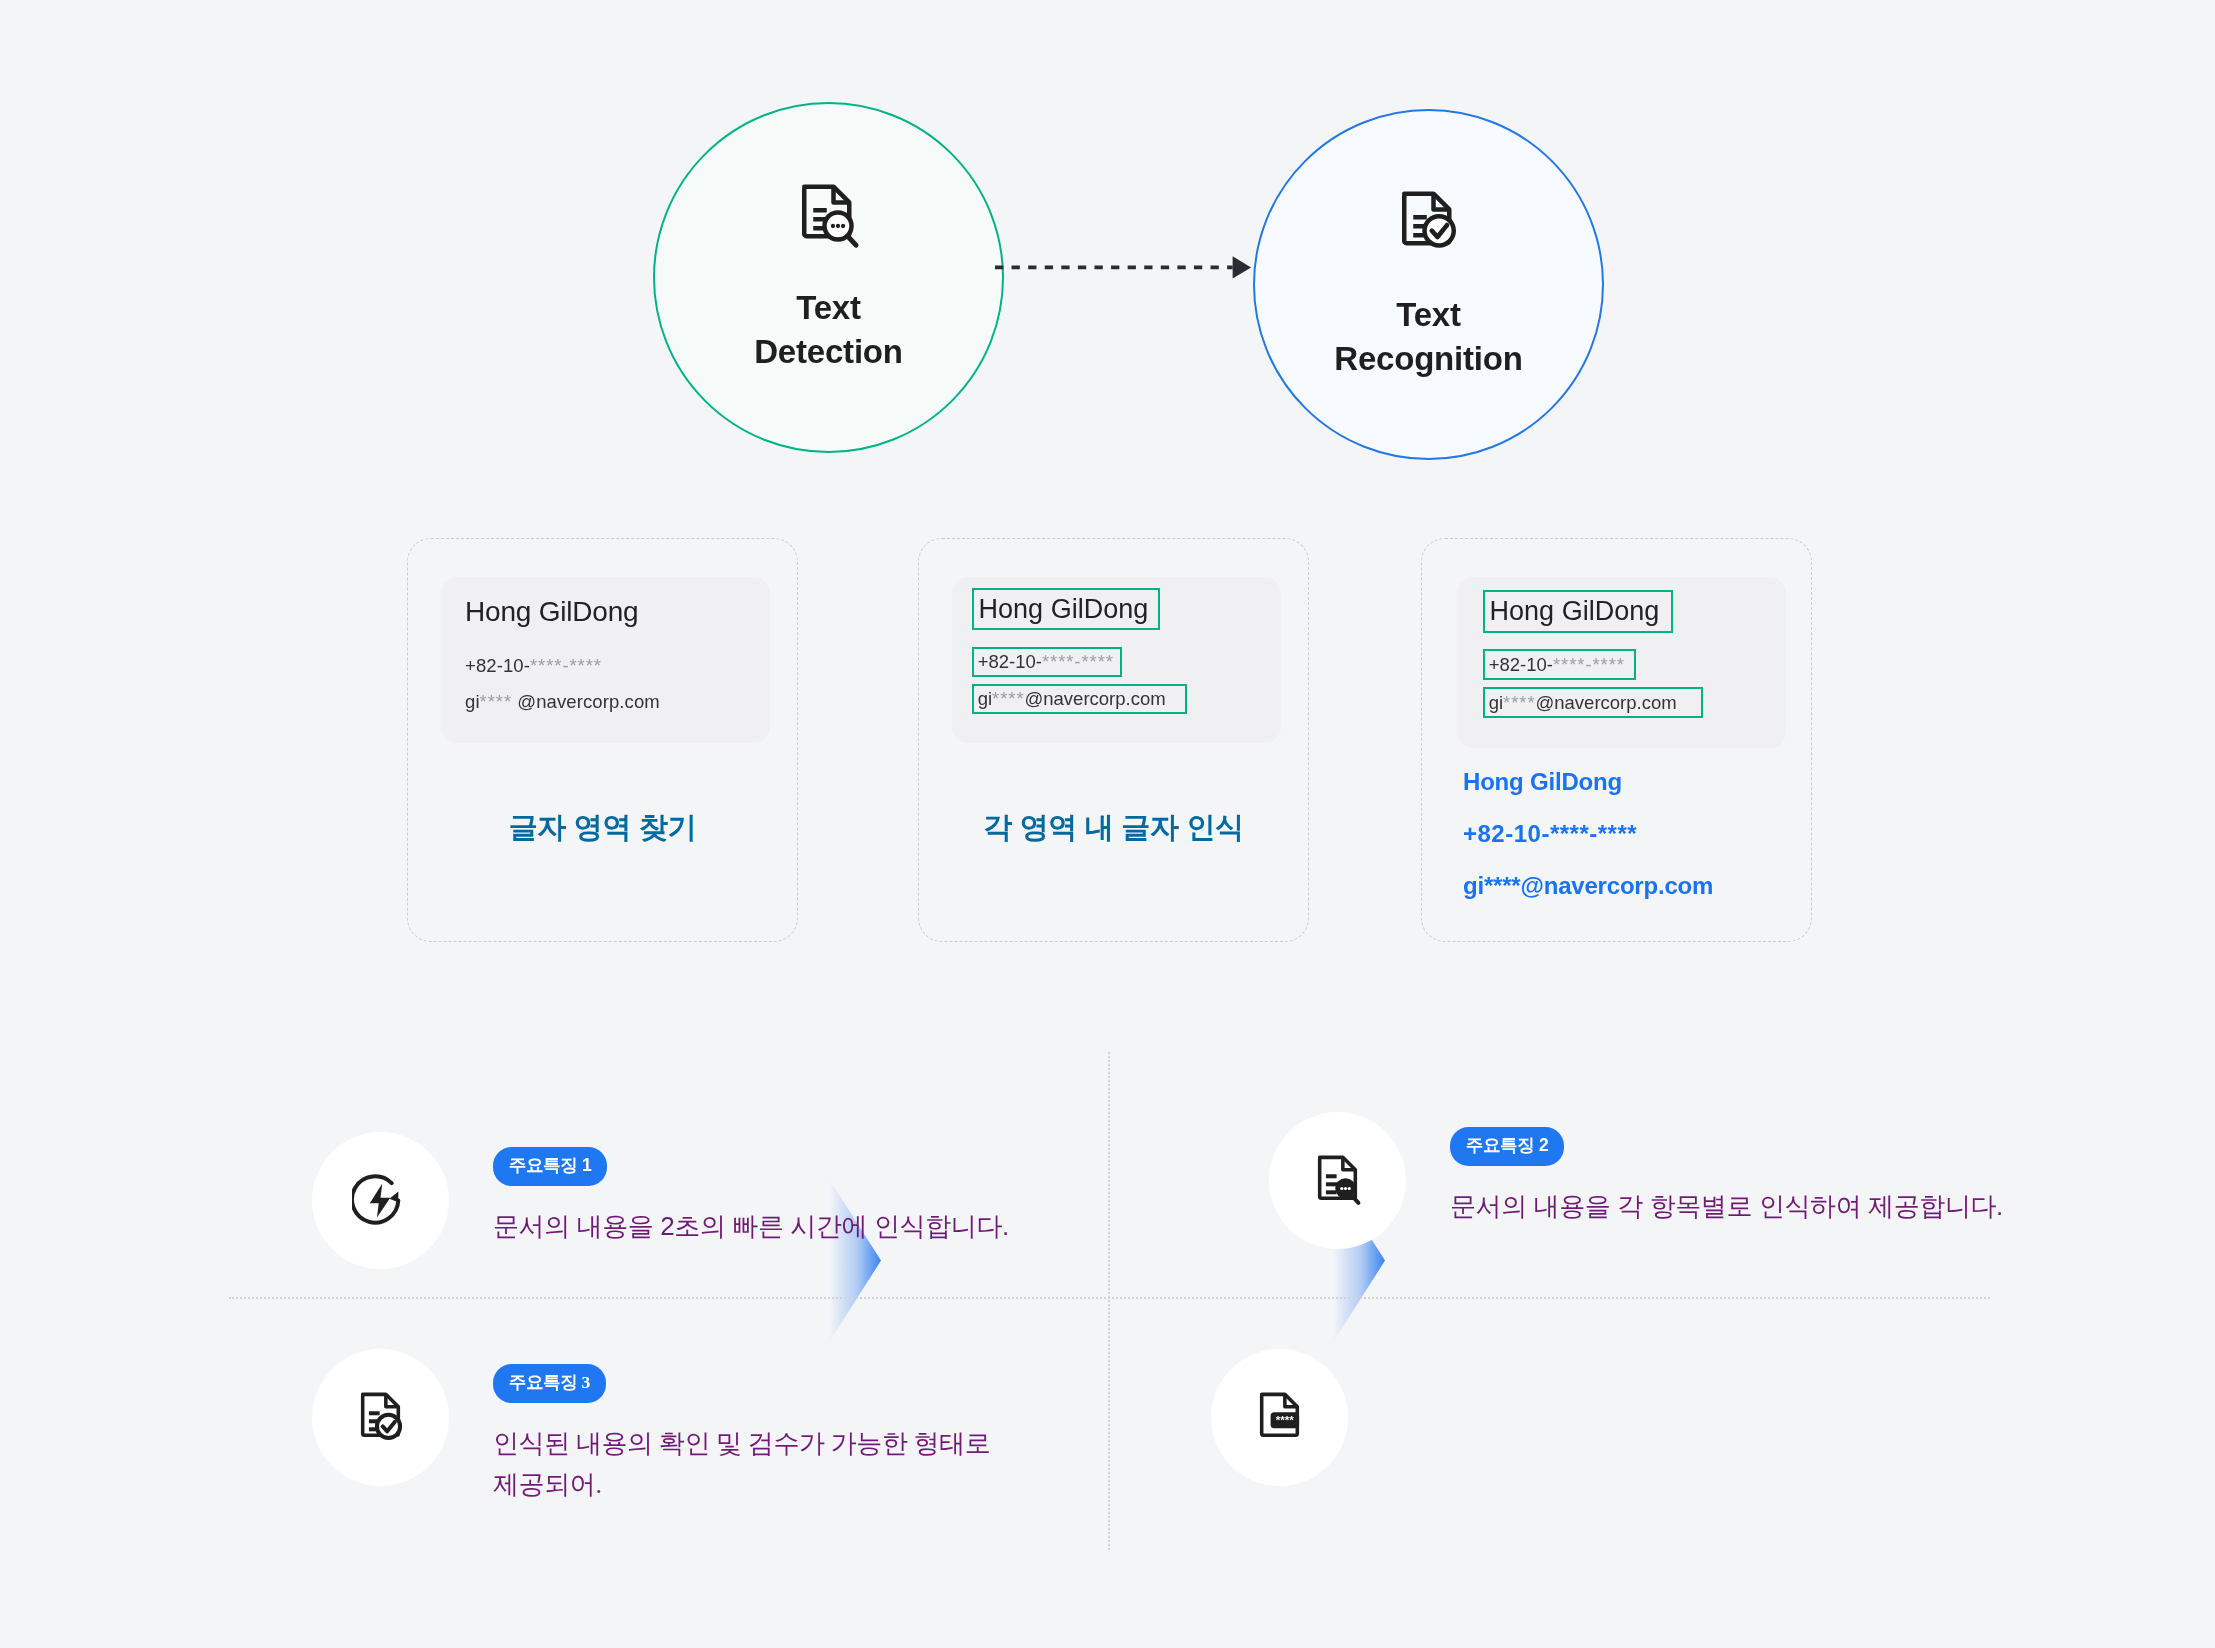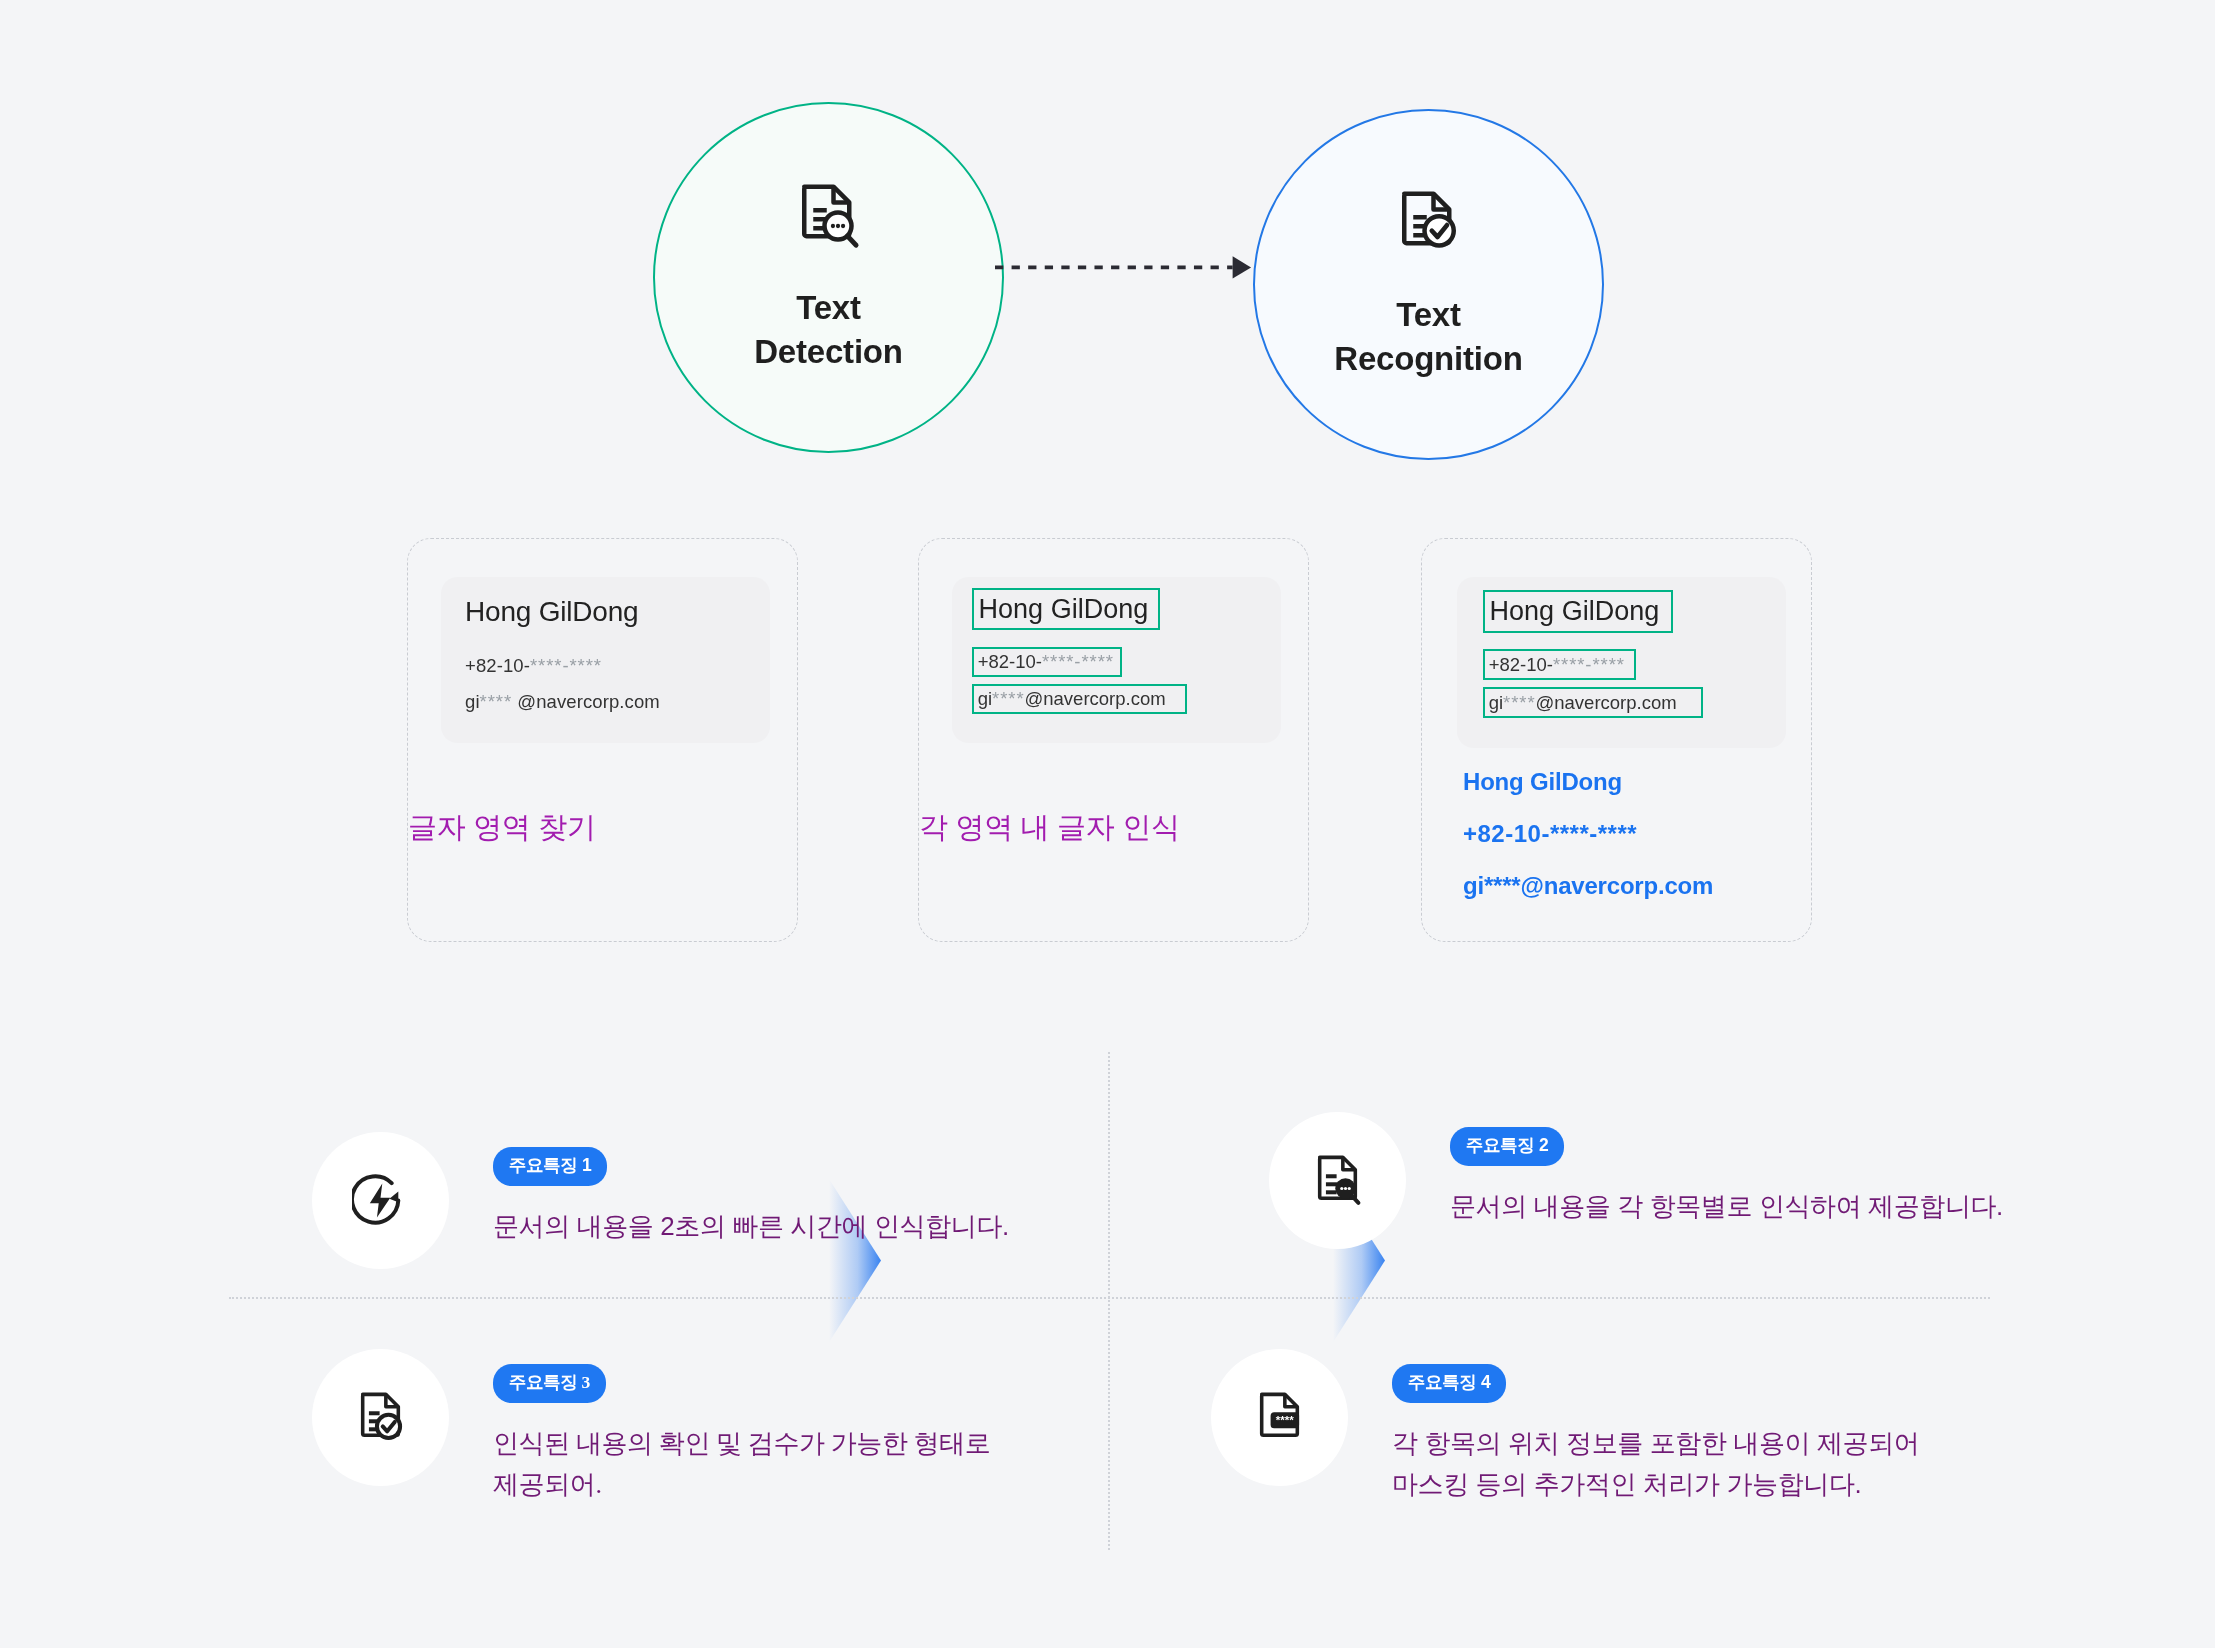--- a/index.html
+++ b/index.html
@@ -92,22 +92,22 @@
   .pcard.c3 .b-name { left: 26px; top: 13px; width: 190px; height: 43px; padding-left: 4.6px; }
   .pcard.c3 .b-phone{ left: 26px; top: 72px; width: 153px; height: 31px; padding-left: 3.7px; }
   .pcard.c3 .b-mail { left: 26px; top: 110px; width: 220px; height: 31px; padding-left: 3.7px; }
 
   .boxed .t-name { font-size: 27px; color: #222; }
   .boxed .t-small { font-size: 18.5px; color: #333; }
   .boxed .mask { color: #9aa0a6; letter-spacing: 0.9px; }
 
   .pcard-caption {
     position: absolute; left: 0; width: 100%;
-    text-align: left;
-    font-size: 29px; font-weight: 400; color: #a21caf;
+    text-align: center;
+    font-size: 29px; font-weight: 700; color: #0369a1;
     letter-spacing: -0.3px;
   }
   .pcard.c1 .pcard-caption { top: 269px; }
   .pcard.c2 .pcard-caption { top: 269px; }
 
   .result { position: absolute; left: 41px; top: 229px; }
   .result-line {
     font-size: 24px; font-weight: 700; color: #1a73f0;
     letter-spacing: -0.2px; margin-bottom: 24px; white-space: nowrap;
   }
@@ -352,22 +352,17 @@
 
     <div class="feature f4">
       <div class="feature-ico-wrap">
         <svg viewBox="0 0 64 64" fill="none" xmlns="http://www.w3.org/2000/svg">
           <path d="M12 6 h26 l14 14 v30 a2 2 0 0 1 -2 2 H14 a2 2 0 0 1 -2 -2 V8 a2 2 0 0 1 2 -2 z" stroke="#1f1f1f" stroke-width="4" stroke-linejoin="round" fill="none"></path>
           <path d="M38 6 v14 h14" stroke="#1f1f1f" stroke-width="4" stroke-linejoin="round" fill="none"></path>
           <rect x="22" y="26" width="32" height="18" rx="4" fill="#1f1f1f"></rect>
           <text x="38" y="39" font-size="13" font-weight="700" fill="#fff" text-anchor="middle" font-family="'Liberation Sans', sans-serif">****</text>
         </svg>
       </div>
-      <div class="feature-body">
-        <span class="badge">주요특징 4</span>
-        <div class="feature-text">각 항목의 위치 정보를 포함한 내용이 제공되어
-마스킹 등의 추가적인 처리가 가능합니다.</div>
-      </div>
     </div>
 
   </section>
 </div>
 
 
 </body></html>

